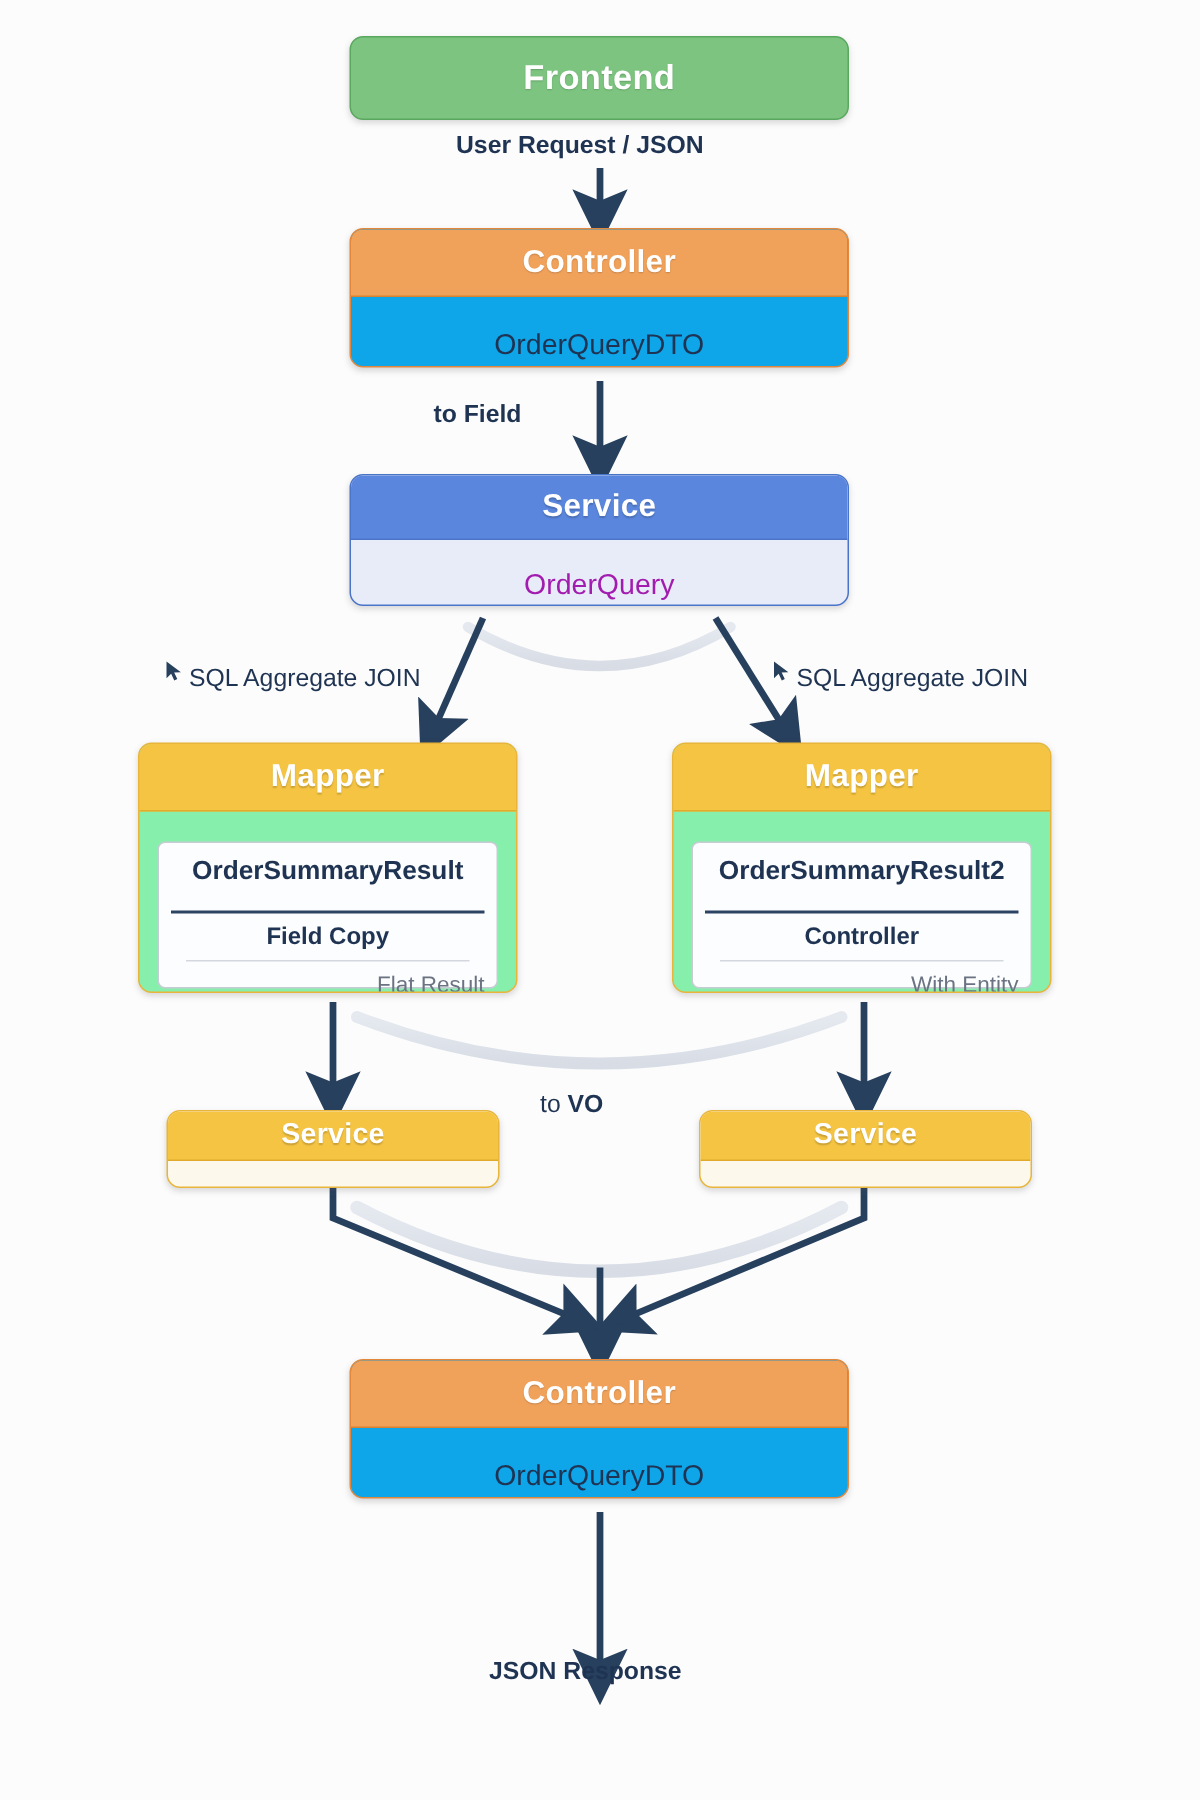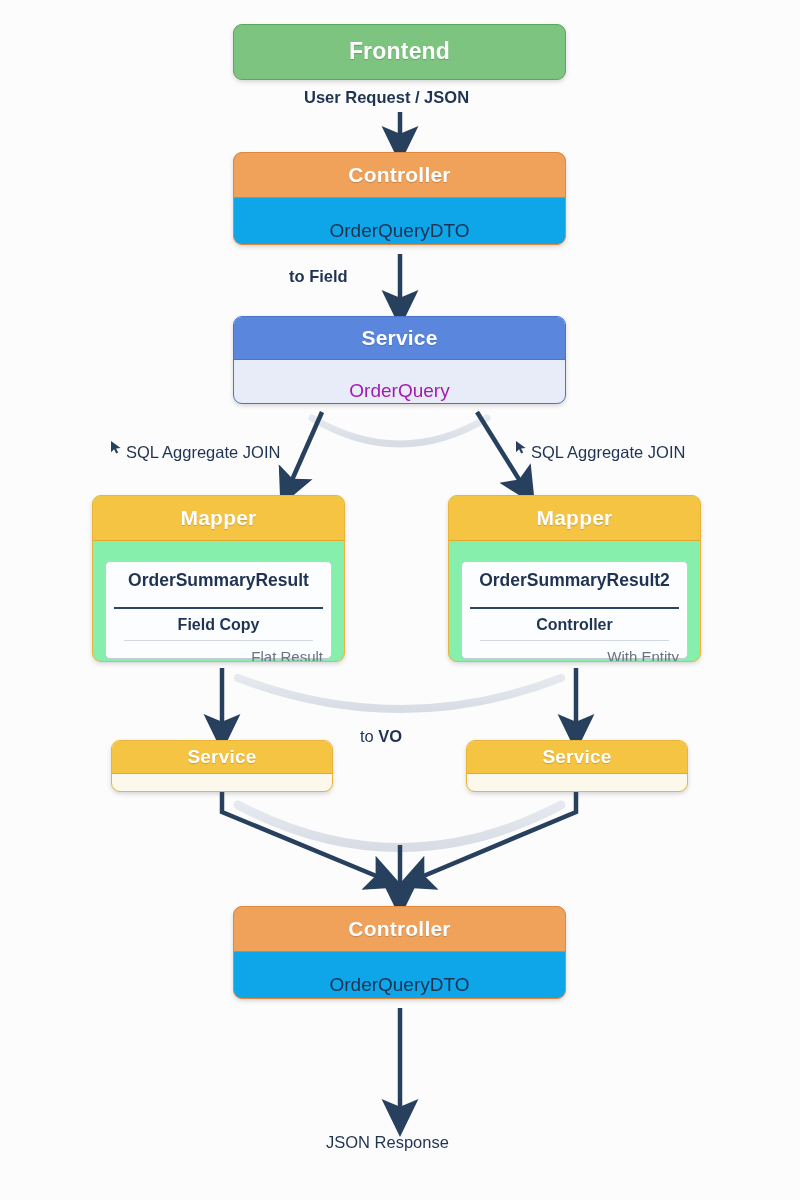--- a/index.html
+++ b/index.html
@@ -185,21 +185,21 @@
     font-size: 16.5px;
     color: #1f3352;
     white-space: nowrap;
   }
   #lbl-user-request { left: 304px; top: 88px; font-weight: bold; }
   #lbl-to-query     { left: 289px; top: 267px; font-weight: bold; }
   #lbl-join-left    { left: 126px; top: 443px; }
   #lbl-join-right   { left: 531px; top: 443px; }
   #lbl-to-vo        { left: 360px; top: 727px; }
   #lbl-to-vo .b     { font-weight: bold; }
-  #lbl-json-resp    { left: 326px; top: 1133px; font-weight: normal; }
+  #lbl-json-resp    { left: 326px; top: 1105px; font-weight: bold; }
 
   .cursor-icon {
     position: absolute;
     z-index: 4;
     width: 13px;
     height: 15px;
   }
   #cur-left  { left: 110px; top: 440px; }
   #cur-right { left: 515px; top: 440px; }
 </style>

